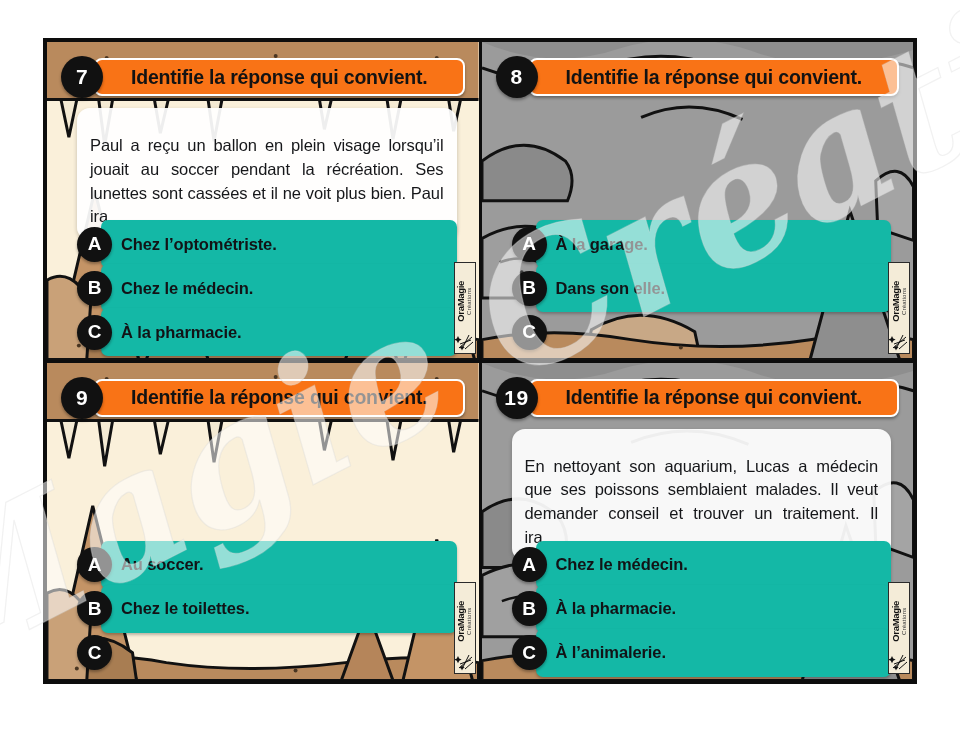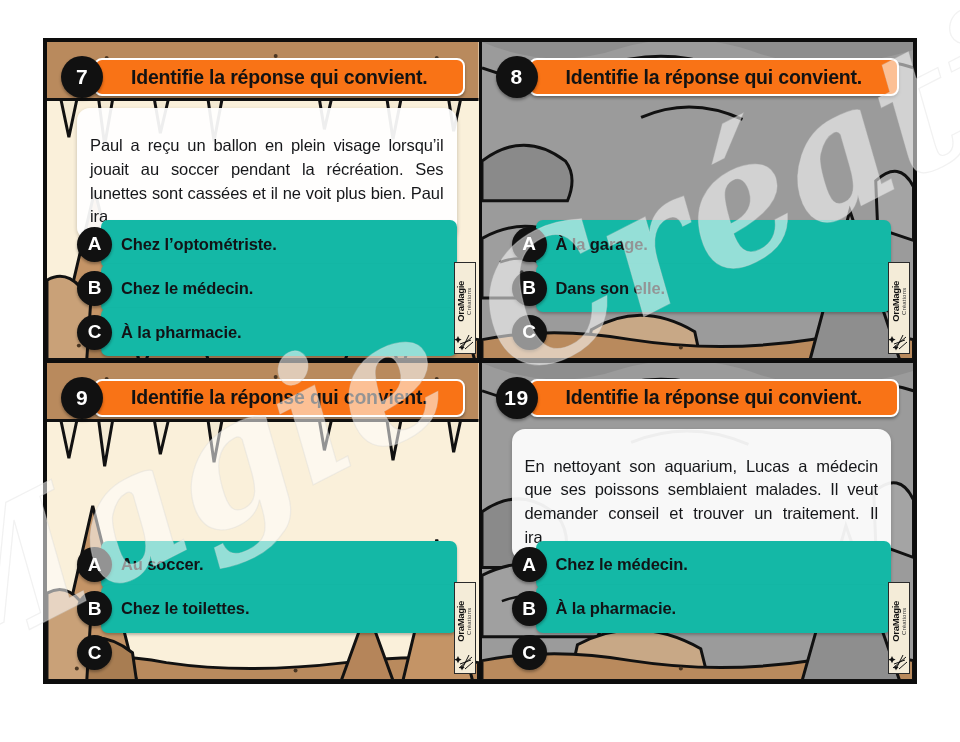--- a/index.html
+++ b/index.html
@@ -533,20 +533,23 @@
           </div>
         </div>
         <div class="answer-row">
           <div class="answer-letter">B</div>
           <div class="answer-pill">
             <span>À la pharmacie.</span>
           </div>
         </div>
         <div class="answer-row">
           <div class="answer-letter">C</div>
+          <div class="answer-pill">
+            <span>À l’animalerie.</span>
+          </div>
         </div>
       </div>
 
       <div class="brand-tag">
         <div class="brand-rot">
           <div class="brand-name">OraMagie</div>
           <div class="brand-sub">Créations</div>
         </div>
         <svg class="brand-burst" viewBox="0 0 22 22">
           <g stroke="#111" stroke-width="1" fill="none">

